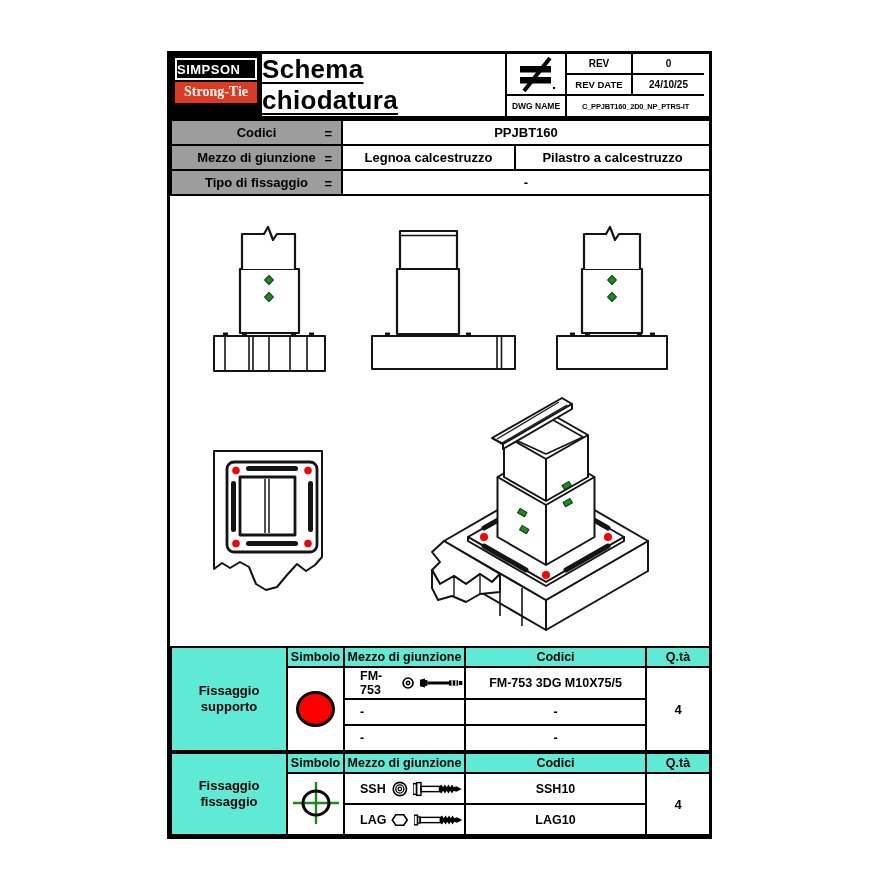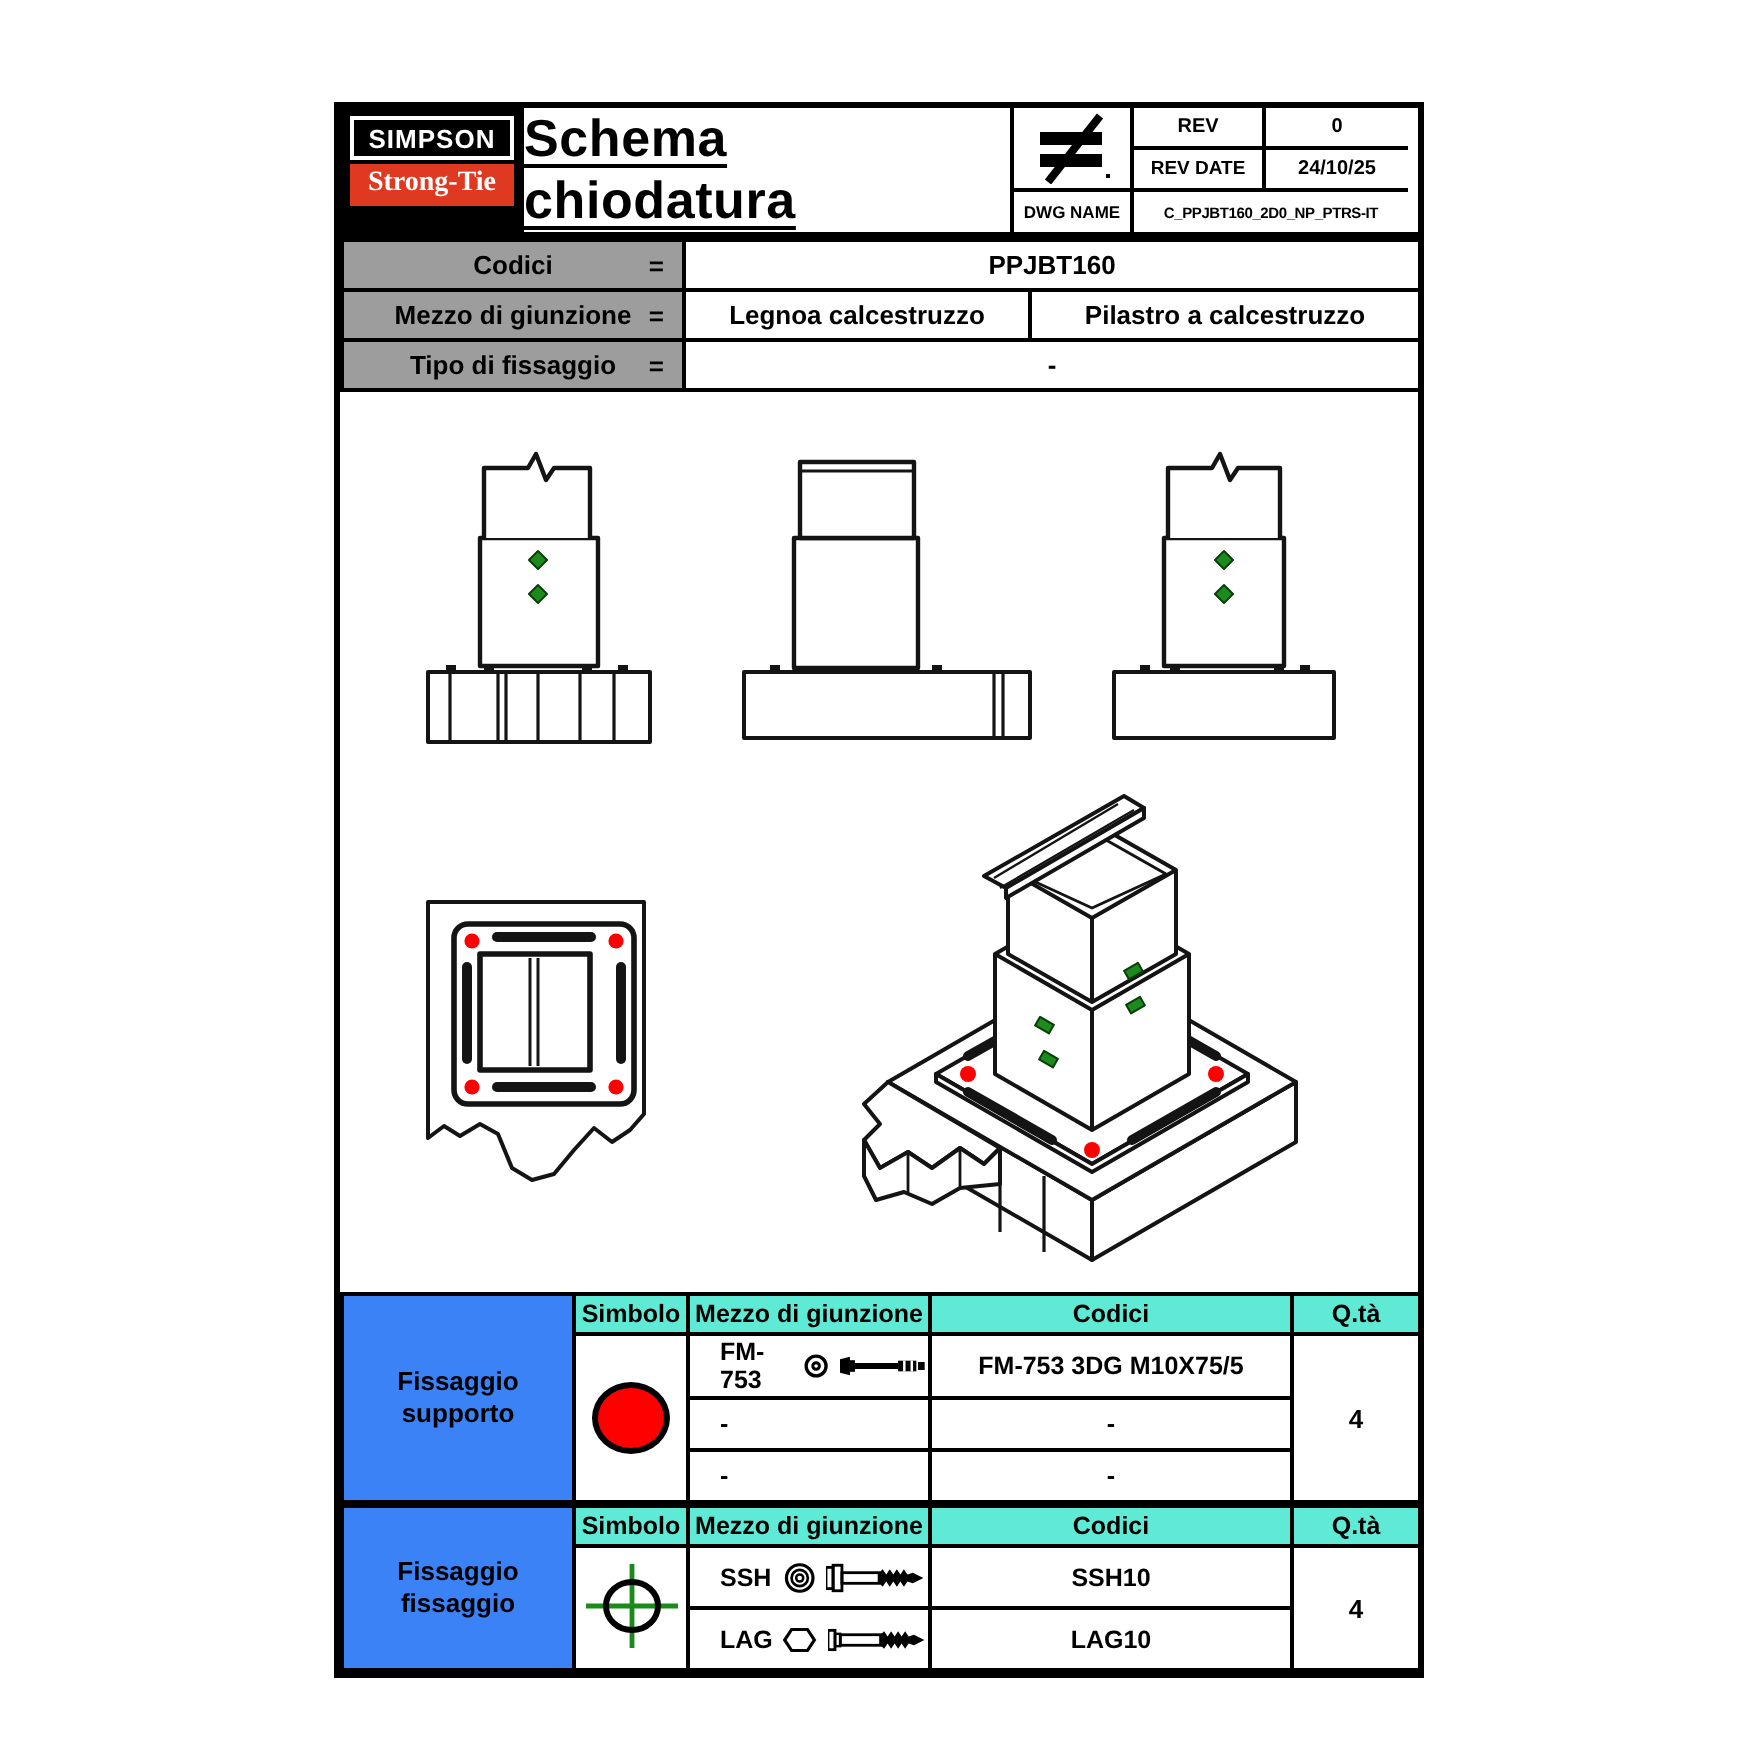--- a/index.html
+++ b/index.html
@@ -2,21 +2,21 @@
 <html><head>
 <meta charset="utf-8">
 <style>
   html,body{margin:0;padding:0;}
   body{width:880px;height:880px;background:#fff;font-family:"Liberation Sans",sans-serif;position:relative;overflow:hidden;}
   .doc{position:absolute;left:167px;top:51px;width:539px;border:3px solid #000;background:#fff;}
 
   
   .hdr{display:flex;height:62px;border-bottom:3px solid #000;}
   .logo-cell{width:92px;background:#000;padding:4px 5px 3px 5px;box-sizing:border-box;flex:none;}
-  .simpson{border:2px solid #fff;color:#fff;font-weight:bold;font-size:13px;text-align:center;padding:2px 0 1px 0;letter-spacing:.5px;}
+  .simpson{border:2px solid #fff;color:#fff;font-weight:bold;font-size:13px;padding:2px 0 1px 0;letter-spacing:.5px;}
   .strongtie{background:#df3a21;color:#fff;font-family:"Liberation Serif",serif;font-weight:bold;font-size:14px;text-align:center;margin-top:2px;padding:2px 0 3px 0;}
   .title-cell{flex:1;display:flex;align-items:center;justify-content:center;border-right:2.5px solid #000;}
   .title{font-size:26px;font-weight:bold;letter-spacing:.3px;text-decoration:underline;text-underline-offset:4px;}
   .hdr-right{width:202px;flex:none;display:grid;grid-template-columns:58px 66px 73px;grid-template-rows:21px 21px 20px;}
   .hcell{display:flex;align-items:center;justify-content:center;font-weight:bold;box-sizing:border-box;}
   .neq-cell{grid-row:1/3;grid-column:1/2;border-bottom:2px solid #000;}
   .c-rl{grid-row:1;grid-column:2;border-left:2px solid #000;border-bottom:2px solid #000;font-size:10px;}
   .c-rv{grid-row:1;grid-column:3;border-left:2px solid #000;border-bottom:2px solid #000;font-size:10px;}
   .c-dl{grid-row:2;grid-column:2;border-left:2px solid #000;border-bottom:2px solid #000;font-size:9.5px;}
   .c-dv{grid-row:2;grid-column:3;border-left:2px solid #000;border-bottom:2px solid #000;font-size:10px;}
@@ -30,21 +30,21 @@
   .glabel{background:#9d9d9d;position:relative;}
   .eq{position:absolute;right:9px;top:50%;transform:translateY(-50%);}
 
   
   .draw-area{height:450px;position:relative;}
   .draw-area svg{display:block;}
 
   
   .fix th{background:#5eead4;font-size:12.5px;font-weight:bold;height:20px;text-align:center;}
   .fix td{font-weight:bold;font-size:12.5px;vertical-align:middle;}
-  .fix .group{background:#3b82f6;text-align:center;font-size:13px;line-height:1.2;}
+  .fix .group{background:#5eead4;text-align:center;font-size:13px;line-height:1.2;}
   .fix .symcell{text-align:center;vertical-align:middle;}
   .fix .mezzo{text-align:left;}
   .mezzo-flex{display:flex;align-items:center;gap:5px;padding-left:14px;}
   .fix .cod{text-align:center;}
   .fix .qta{text-align:center;font-size:13px;}
   .rowS td{height:26px;}
   .rowT td{height:31px;}
   .red-circle{width:33px;height:30px;border-radius:50%;background:#ff0000;border:3px solid #000;margin:0 auto;}
 </style>
 </head>

